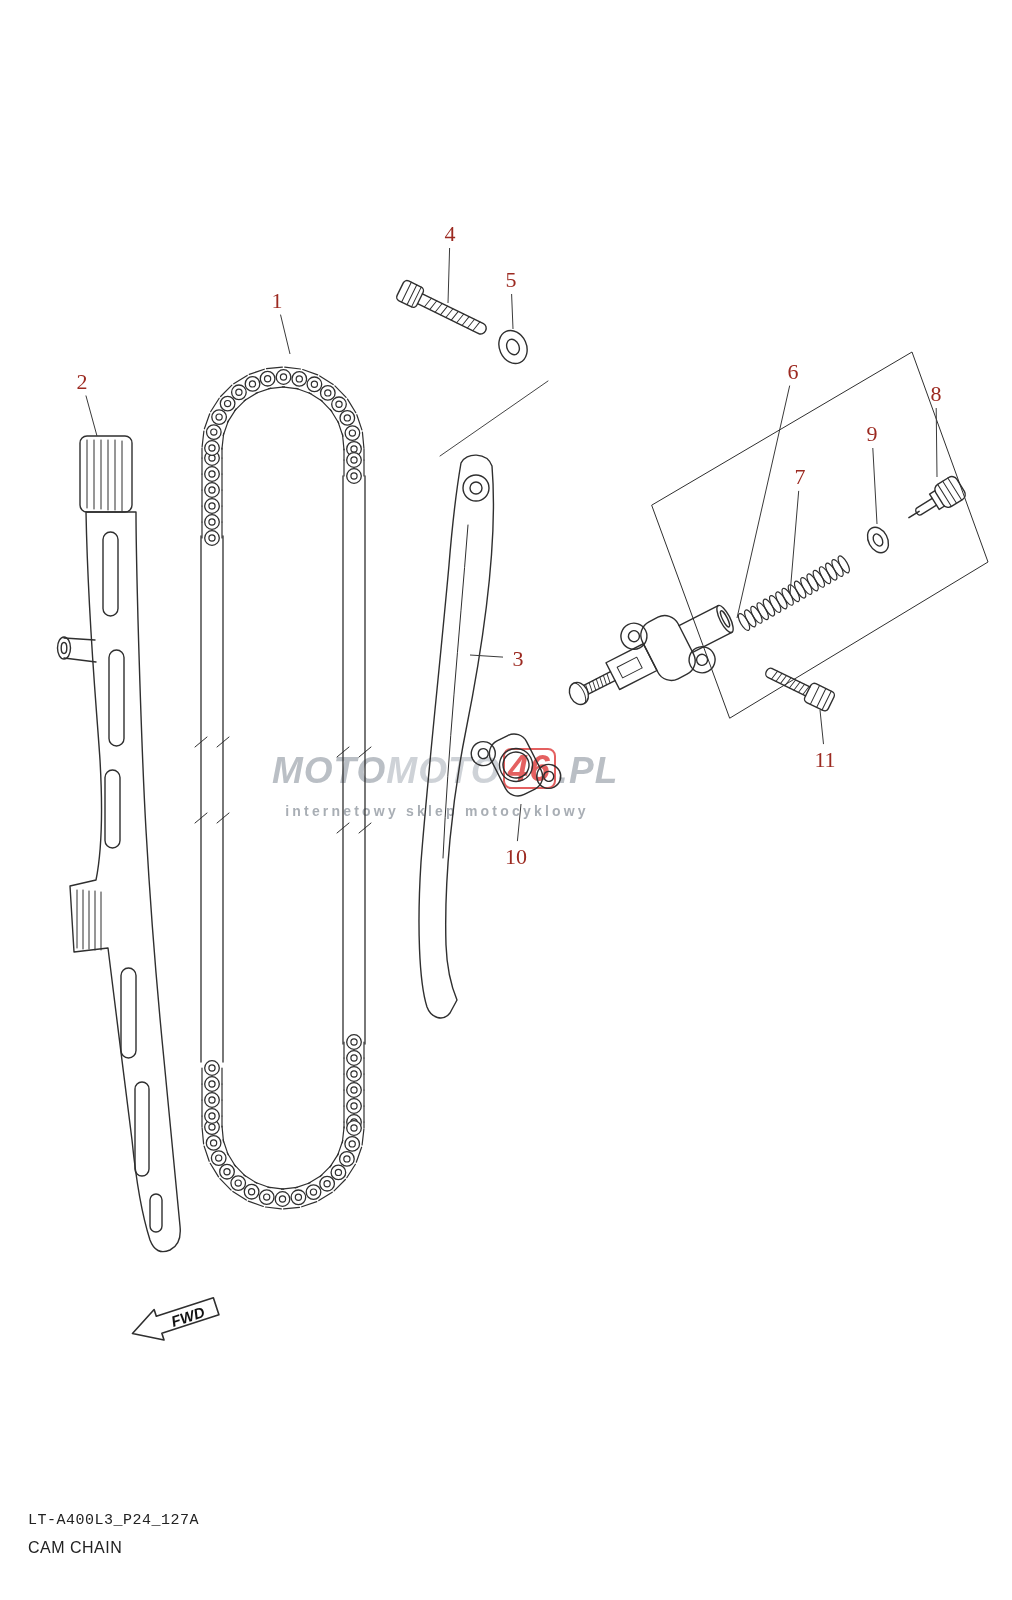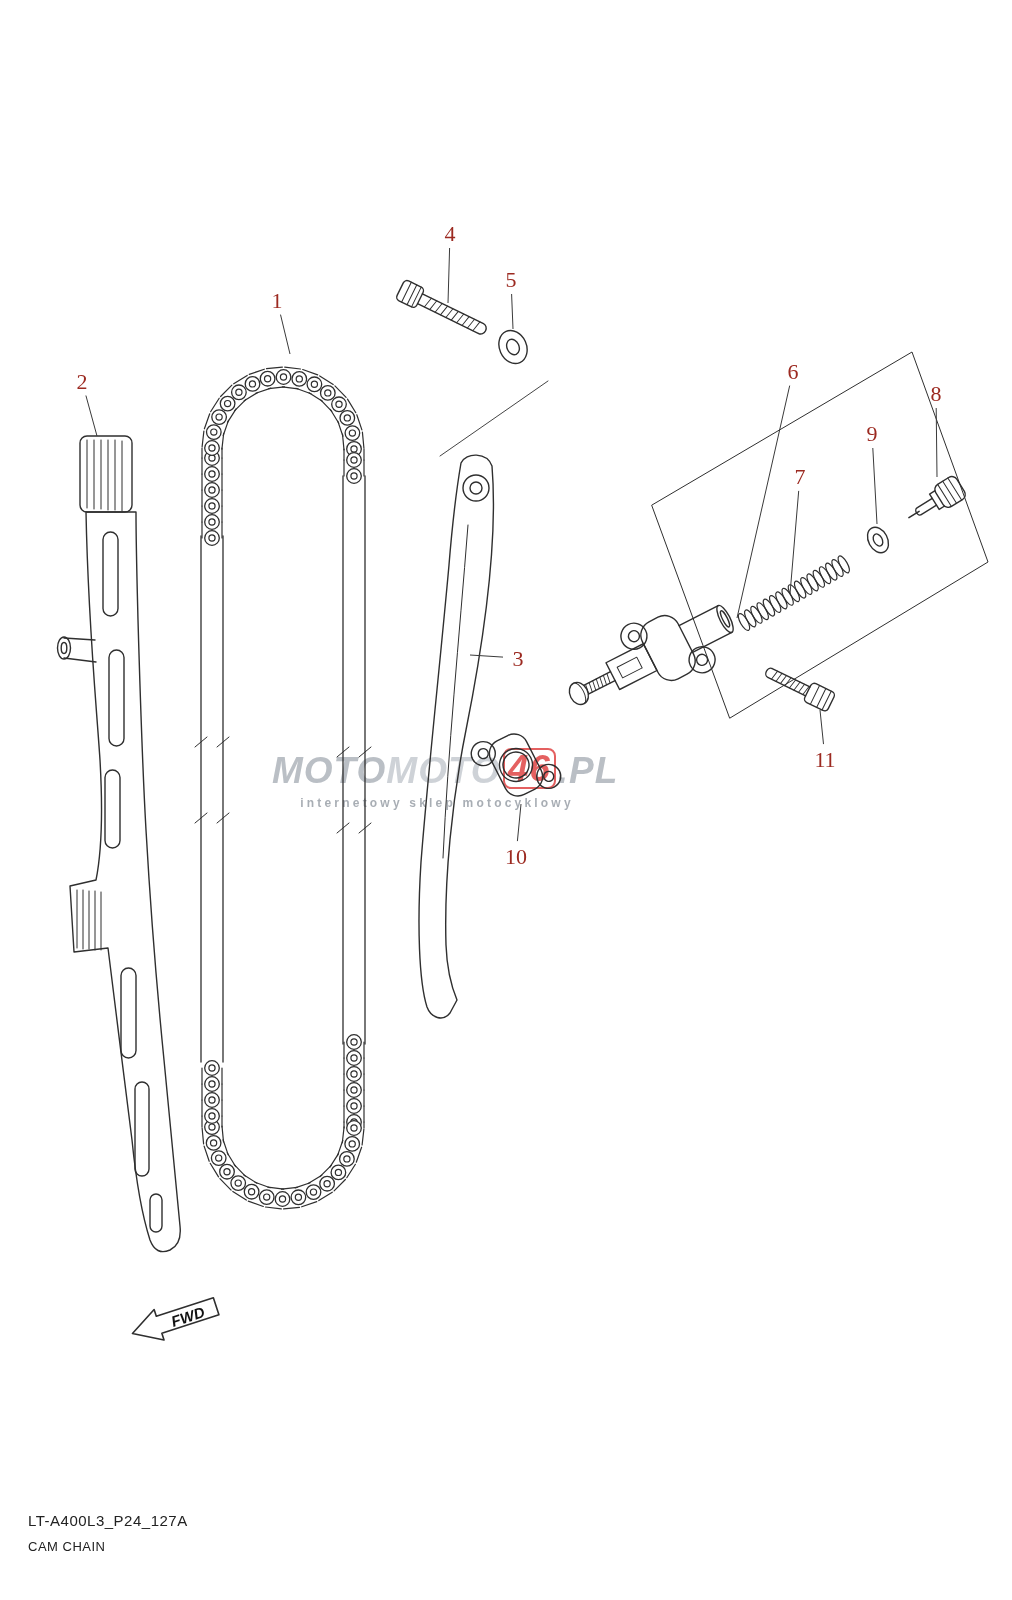--- a/index.html
+++ b/index.html
@@ -25,30 +25,30 @@
   .wm-main{
     font-style:italic;font-weight:bold;font-size:37px;line-height:1;
     color:#aeb4bb;letter-spacing:1px;white-space:nowrap;
   }
   .wm-moto{color:#c6cbd1;}
   .wm-46{
     display:inline-block;border:2px solid #e05050;border-radius:8px;
     padding:0 3px;margin:0 2px;transform:translateY(-2px);
   }
   .wm-sub{
-    margin-top:5px;font-size:12px;font-weight:bold;
+    margin-top:12px;font-size:14px;font-weight:bold;
     letter-spacing:3.2px;color:#9aa0a8;white-space:nowrap;
   }
   .diagram-svg{z-index:2;}
   .footer{
     position:absolute;left:28px;top:1512px;z-index:3;
     color:#222;
   }
-  .footer-code{font-size:15px;letter-spacing:.5px;}
-  .footer-name{font-size:13px;margin-top:10px;letter-spacing:.5px;}
+  .footer-code{font-size:15px;letter-spacing:.5px;font-family:Liberation Mono, monospace;}
+  .footer-name{font-size:16px;margin-top:10px;letter-spacing:.5px;}
 </style>
 </head>
 <body>
 
 <div class="page">
 
   <div class="wm">
     <div class="wm-main" style="color: rgb(174, 180, 187);">
       <span>MOTO</span><span class="wm-moto">MOTO</span><span class="wm-46" style="color: rgb(224, 69, 69); border-color: rgb(224, 69, 69);">46</span><span>.PL</span>
     </div>

